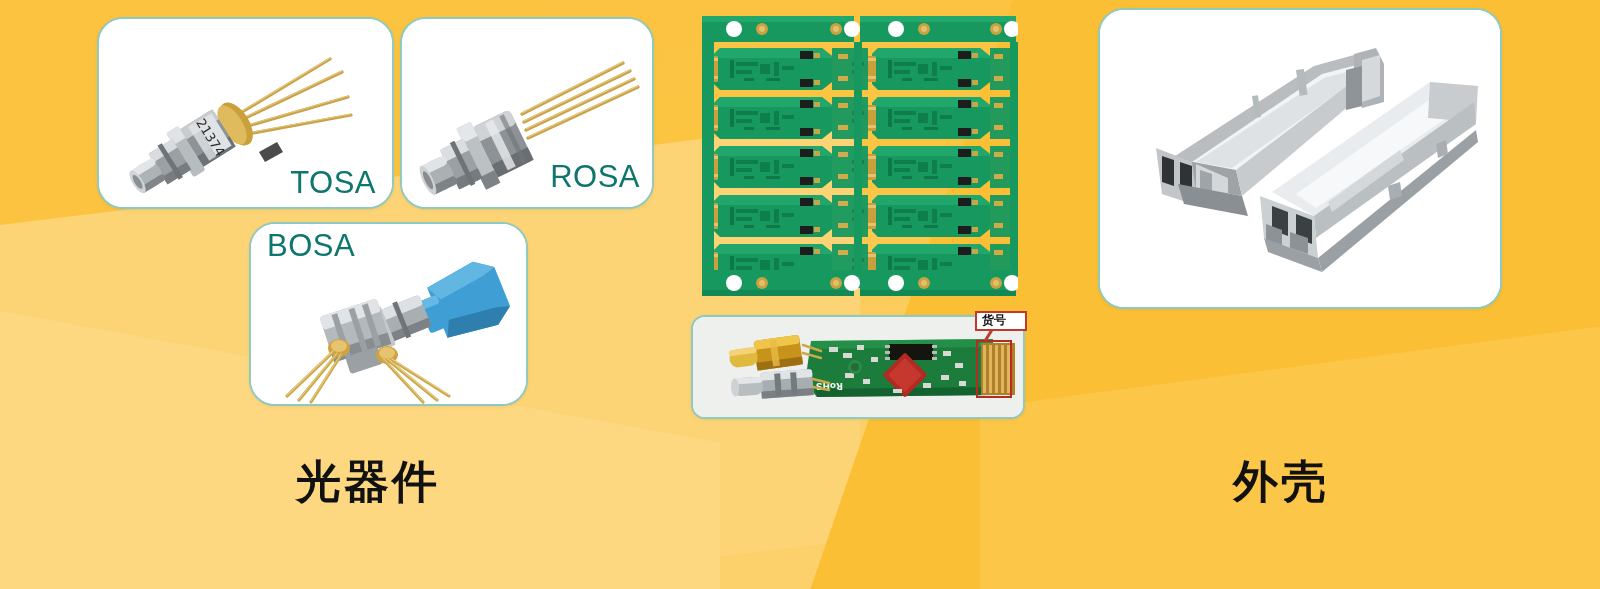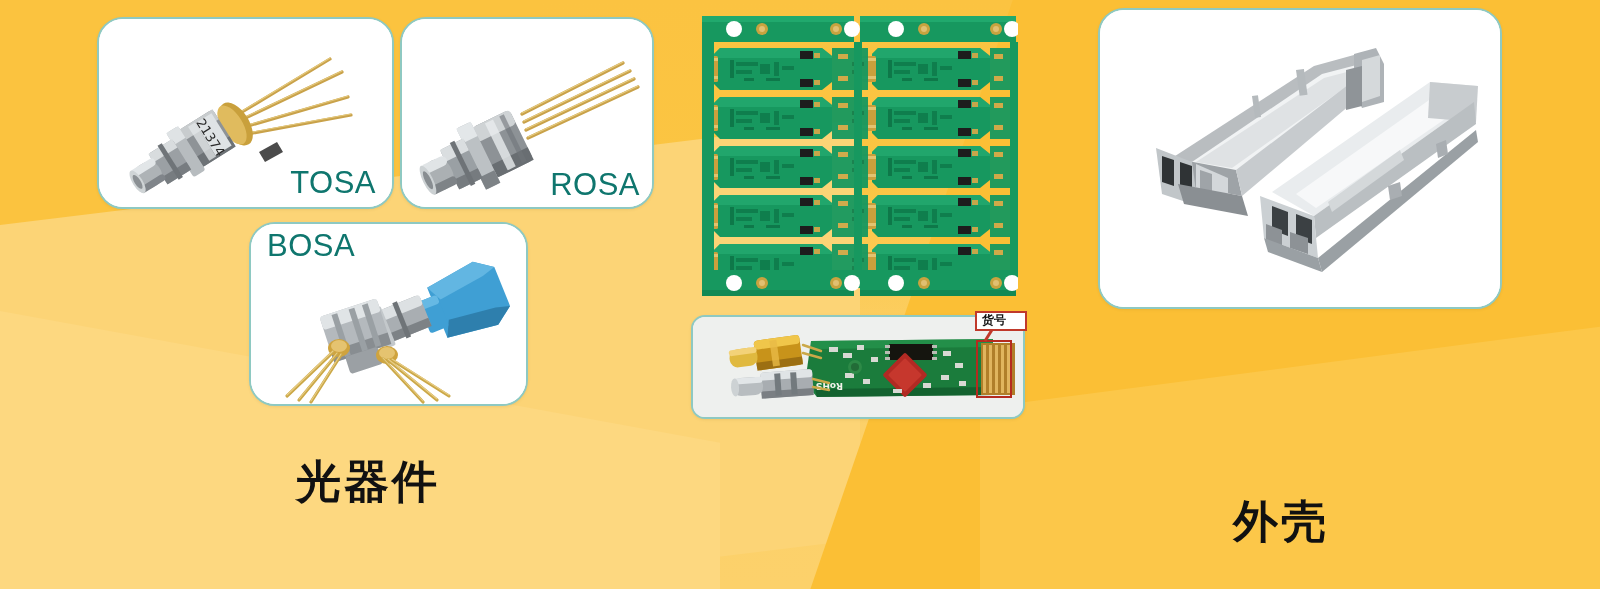--- a/index.html
+++ b/index.html
@@ -88,21 +88,21 @@
     position: absolute;
     font-size: 45px;
     font-weight: bold;
     color: #111111;
     letter-spacing: 3px;
     white-space: nowrap;
     font-family: "DejaVu Sans", "Liberation Sans", sans-serif;
   }
   #caption-optical { left: 296px; top: 452px; text-align: right; }
   #caption-pcb     { left: 772px; top: 452px; }
-  #caption-shell   { left: 1233px;top: 452px; margin-top: 40px; }
+  #caption-shell   { left: 1233px;top: 452px; }
 
   
   .photo { position: absolute; inset: 0; }
   svg { display: block; }
 
   
   #module-tag {
     position: absolute;
     left: 975px; top: 311px;
     background: #ffffff;
@@ -209,21 +209,21 @@
         <rect x="40" y="133" width="26" height="11" fill="#767b7f"></rect>
         <rect x="52" y="98" width="5" height="48" fill="#6e7377"></rect>
 
         <rect x="14" y="106" width="28" height="32" rx="14" fill="#abb0b3"></rect>
         <rect x="14" y="106" width="28" height="10" rx="5" fill="#e0e4e6"></rect>
         <rect x="14" y="129" width="28" height="9" rx="4" fill="#7e8387"></rect>
         <ellipse cx="16" cy="122" rx="5" ry="16" fill="#ccd1d3"></ellipse>
         <ellipse cx="16" cy="122" rx="3" ry="10" fill="#888d91"></ellipse>
       </g>
     </svg>
-    <div class="card-label" style="right:12px; bottom:4px;">ROSA</div>
+    <div class="card-label" style="right:12px; bottom:12px;">ROSA</div>
   </div>
 
   <div class="card" id="card-bosa">
     <svg class="photo" viewBox="0 0 275 180">
       <rect width="275" height="180" fill="#ffffff"></rect>
 
       <g transform="rotate(-22 210 78)">
         <path d="M184,52 L236,45 L254,58 L254,100 L236,113 L184,106 Z" fill="#3f9fd4"></path>
         <path d="M184,52 L236,45 L254,58 L240,62 L192,68 Z" fill="#62b6e2"></path>
         <path d="M184,106 L236,113 L254,100 L240,96 L192,90 Z" fill="#2e7fad"></path>

